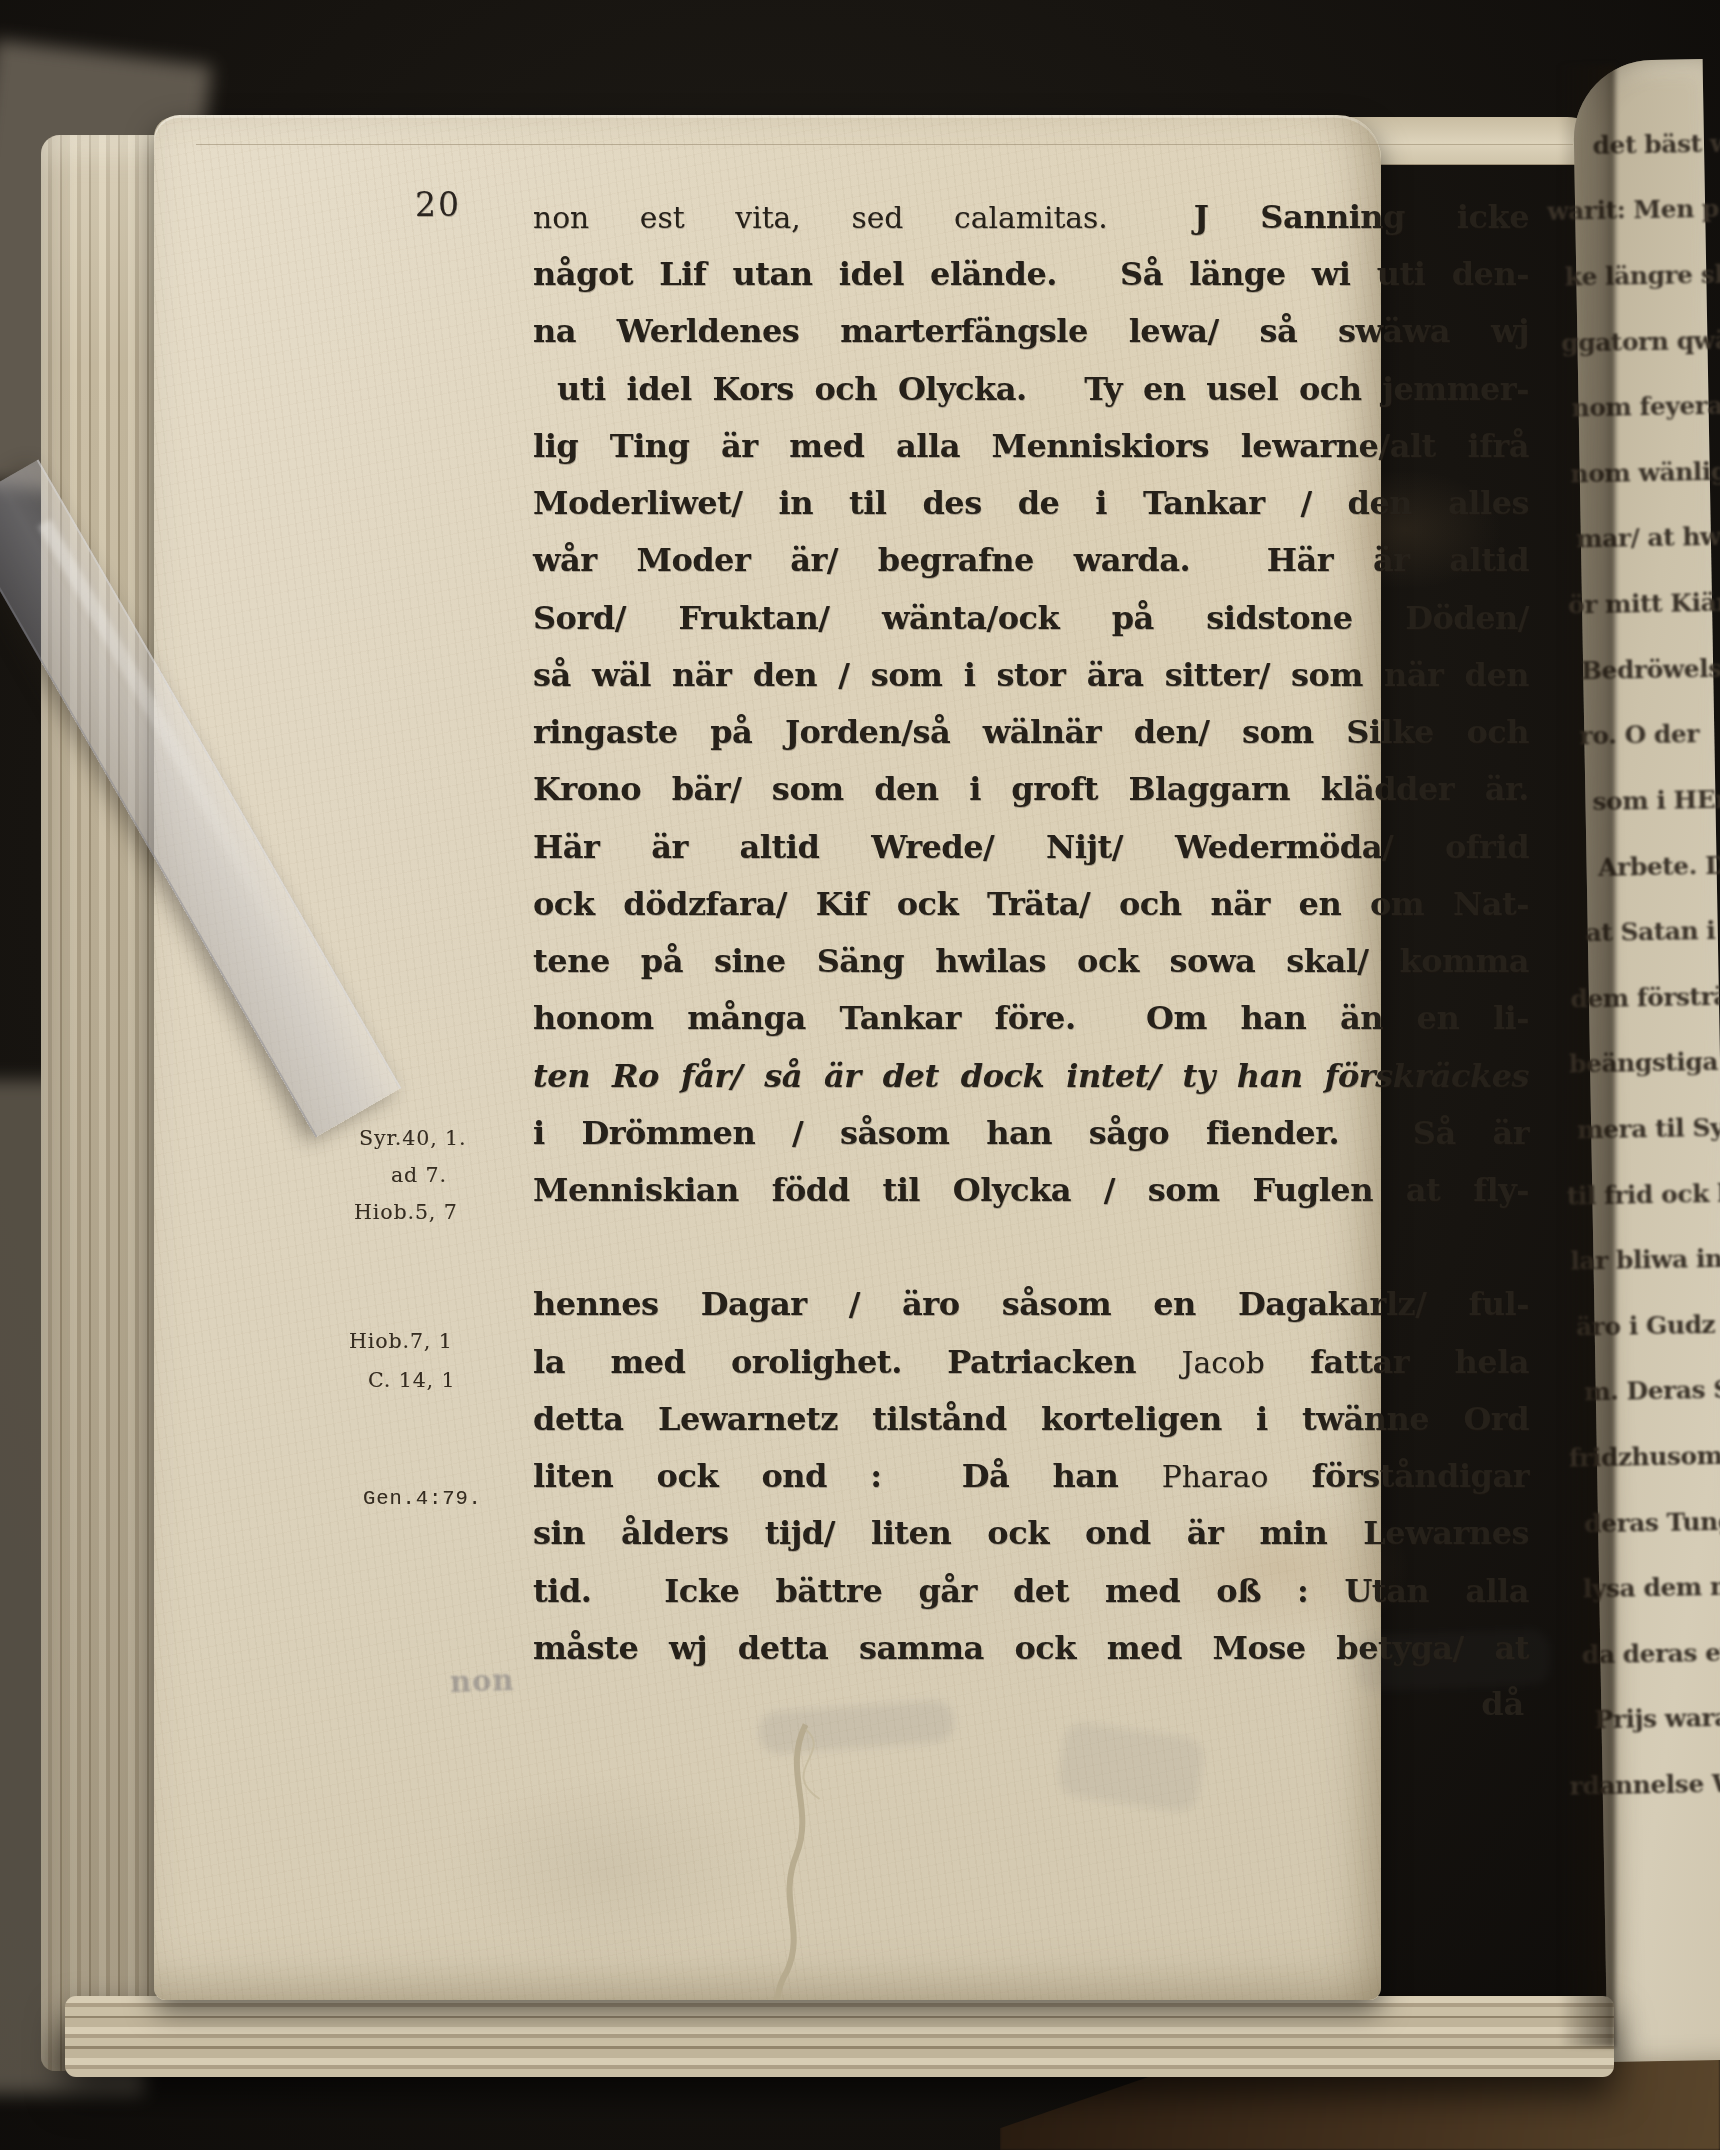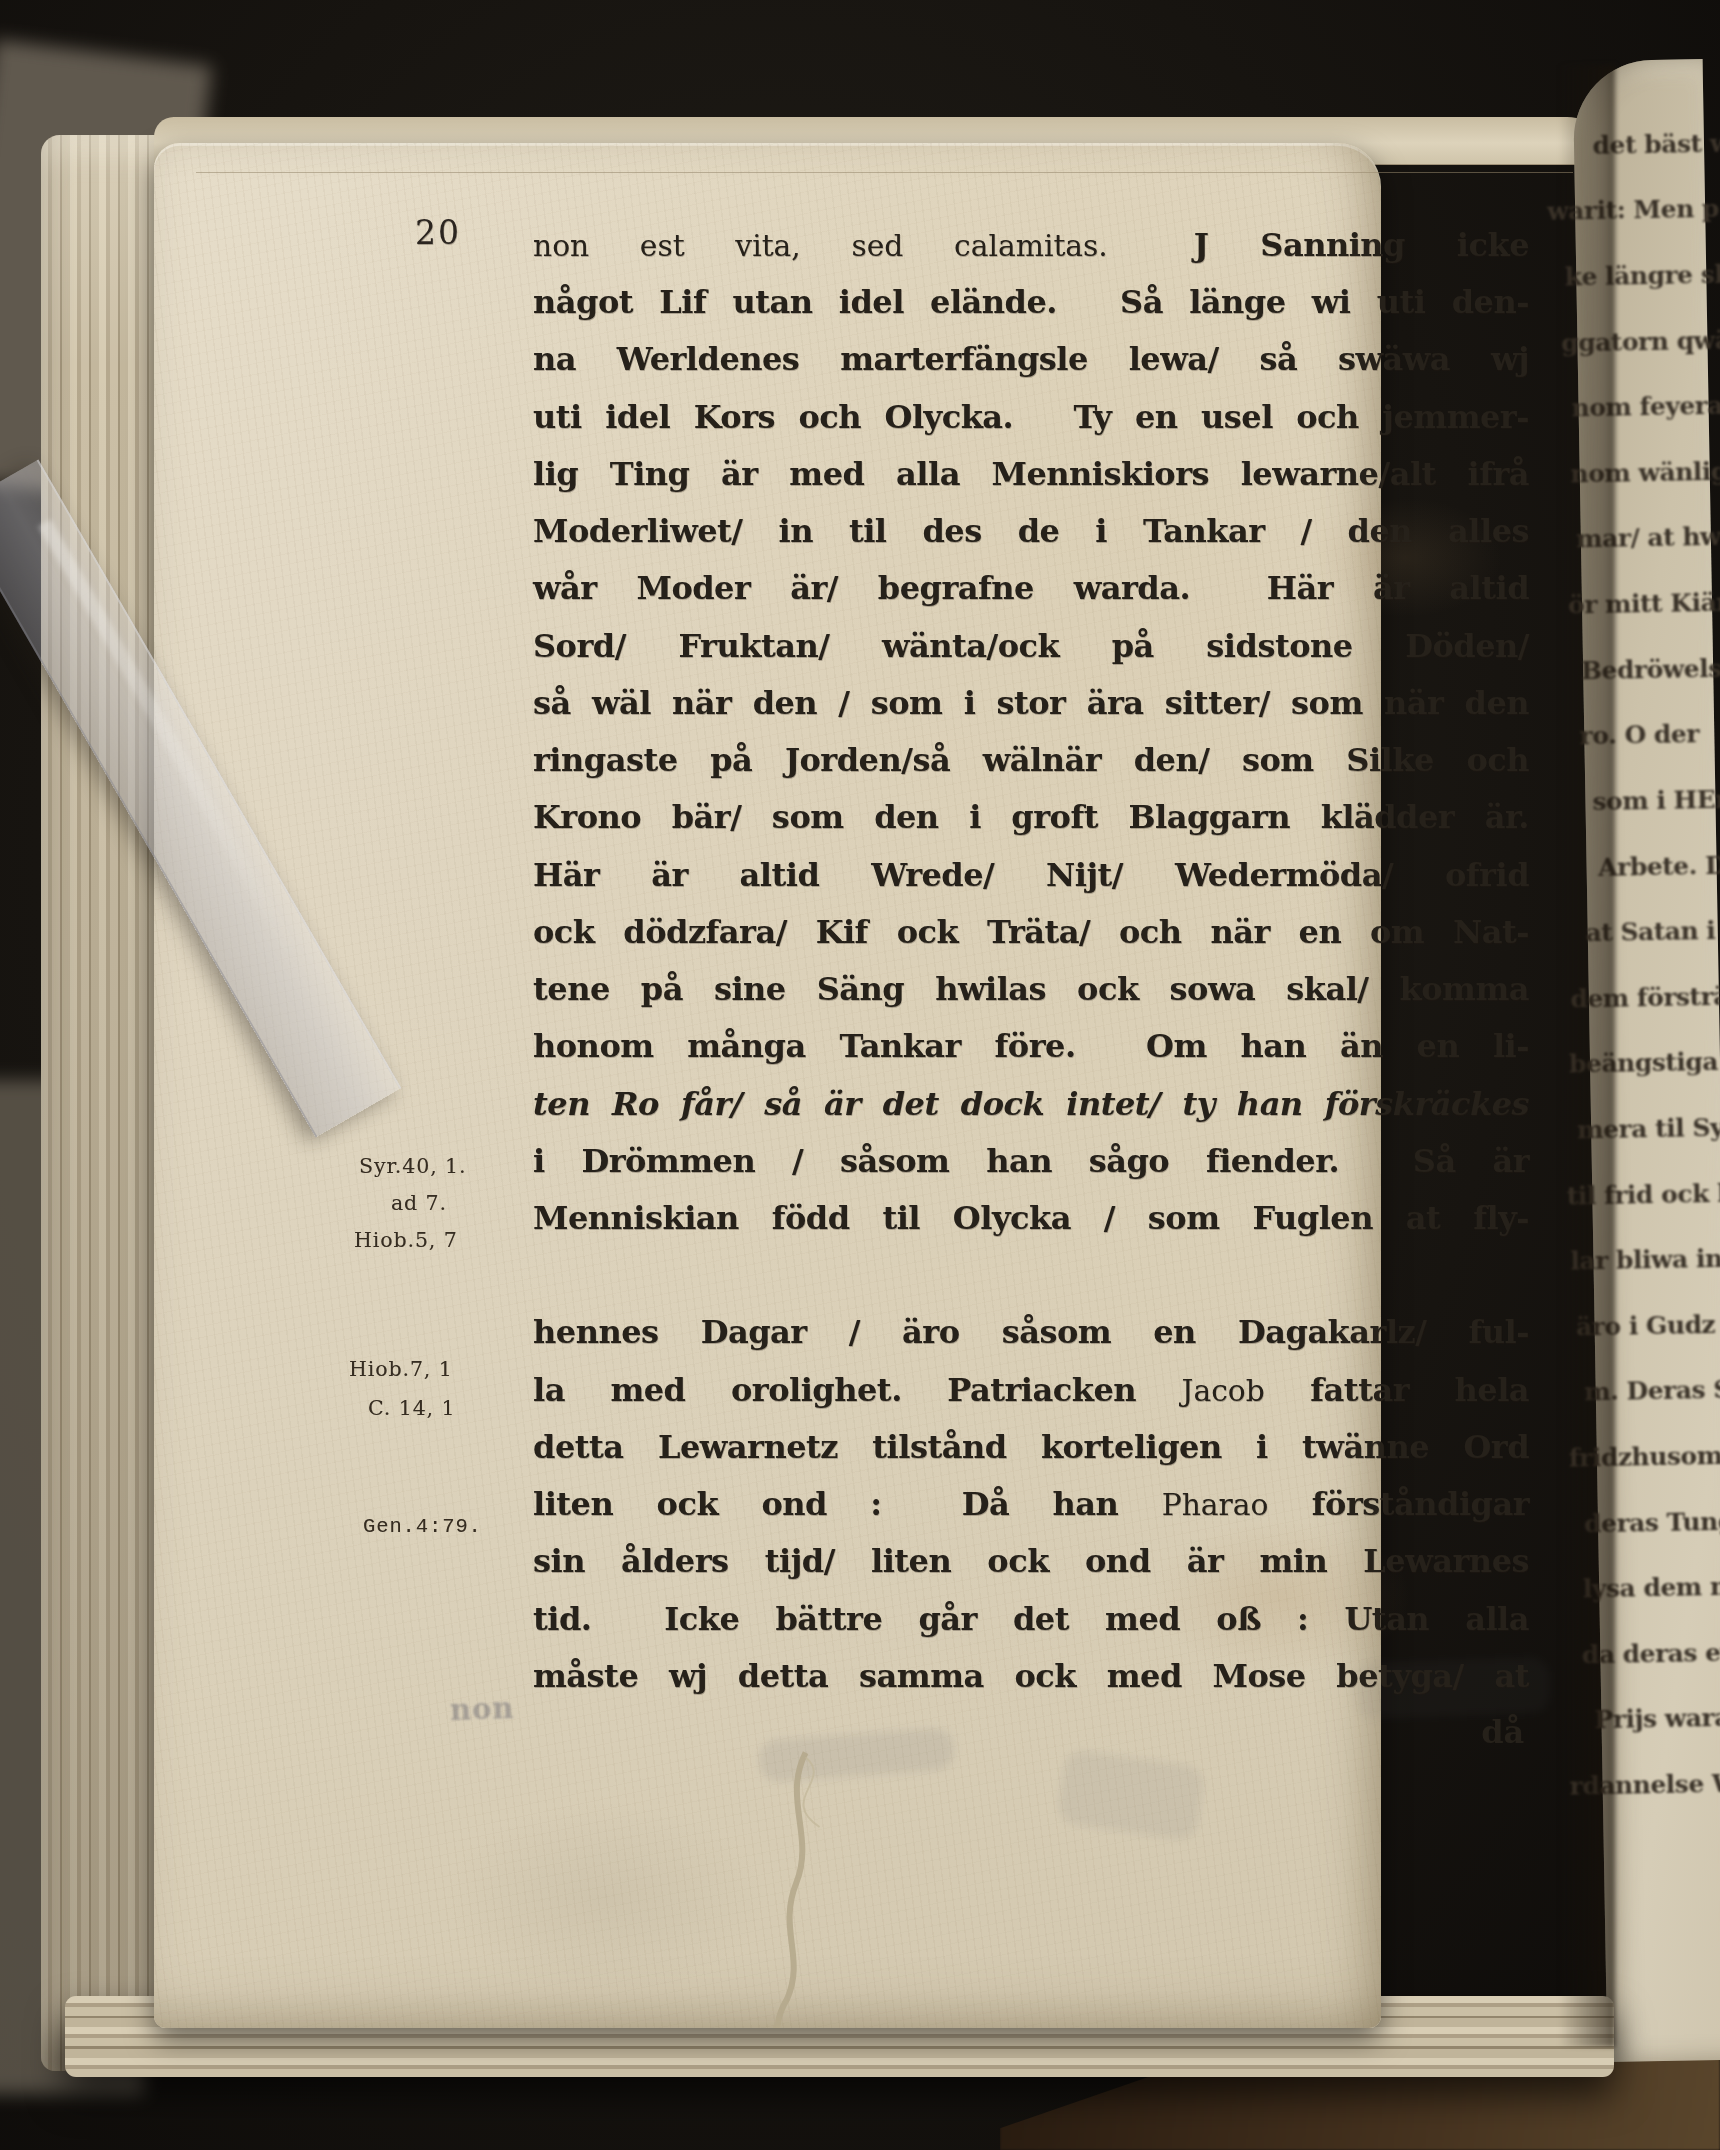--- a/index.html
+++ b/index.html
@@ -60,21 +60,21 @@
     font-weight:700;font-size:25px;color:#3a3228;
     letter-spacing:-0.5px;filter:blur(1.1px);
   }
   .gutter-shadow{
     position:absolute;left:1559px;top:65px;width:56px;height:1982px;z-index:5;
     background:linear-gradient(to right, rgba(25,18,10,0) 0%, rgba(25,18,10,.5) 85%, rgba(25,18,10,.65) 100%);
     filter:blur(2.8px);
   }
   
   .page-main{
-    position:absolute;left:154px;top:143px;width:1227px;height:1885px;z-index:6;
+    position:absolute;left:154px;top:115px;width:1227px;height:1885px;z-index:6;
     background:
       radial-gradient(ellipse at 80% 20%, rgba(210,195,160,.35), rgba(0,0,0,0) 60%),
       linear-gradient(160deg,#e6ddc9 0%,#e0d6c1 35%,#dbd1ba 65%,#d2c7ae 100%);
     border-radius:25.6px 44px 12px 12px;
     box-shadow:
       inset -33px 0 51px -23px rgba(110,95,65,.45),
       inset 0 -37px 56px -28px rgba(115,100,70,.4),
       inset 0 2.8px 0 rgba(255,252,242,.6),
       0 11.2px 28px rgba(0,0,0,.5);
   }
@@ -201,21 +201,21 @@
     <div class="smudge m2"></div>
     <div class="smudge m3"></div>
 
     <div class="page-number">20</div>
 
     <div class="text-block" id="text-block">
       <div class="catchword">då</div>
     <div class="text-line" style="top: 0px;"><span class="roman gap">non est vita, sed calamitas.</span> <span>J Sanning icke</span> </div>
         <div class="text-line" style="top: 57px;"><span class="gap">något Lif utan idel elände.</span> <span>Så länge wi uti den-</span> </div>
         <div class="text-line" style="top: 114px;"><span>na Werldenes marterfängsle lewa/ så swäwa wj</span> </div>
-        <div class="text-line" style="top: 172px;"><span class="gap">uti idel Kors och Olycka.</span> <span>Ty en usel och jemmer-</span> </div>
+        <div class="text-line" style="top: 172px; margin-left: 24px;"><span class="gap">uti idel Kors och Olycka.</span> <span>Ty en usel och jemmer-</span> </div>
         <div class="text-line" style="top: 229px;"><span>lig Ting är med alla Menniskiors lewarne/alt ifrå</span> </div>
         <div class="text-line" style="top: 286px;"><span>Moderliwet/ in til des de i Tankar / den alles</span> </div>
         <div class="text-line" style="top: 343px;"><span class="gap">wår Moder är/ begrafne warda.</span> <span>Här är altid</span> </div>
         <div class="text-line" style="top: 401px;"><span>Sord/ Fruktan/ wänta/ock på sidstone Döden/</span> </div>
         <div class="text-line" style="top: 458px;"><span>så wäl när den / som i stor ära sitter/ som när den</span> </div>
         <div class="text-line" style="top: 515px;"><span>ringaste på Jorden/så wälnär den/ som Silke och</span> </div>
         <div class="text-line" style="top: 572px;"><span>Krono bär/ som den i groft Blaggarn klädder är.</span> </div>
         <div class="text-line" style="top: 630px;"><span>Här är altid Wrede/ Nijt/ Wedermöda/ ofrid</span> </div>
         <div class="text-line" style="top: 687px;"><span>ock dödzfara/ Kif ock Träta/ och när en om Nat-</span> </div>
         <div class="text-line" style="top: 744px;"><span>tene på sine Säng hwilas ock sowa skal/ komma</span> </div>

